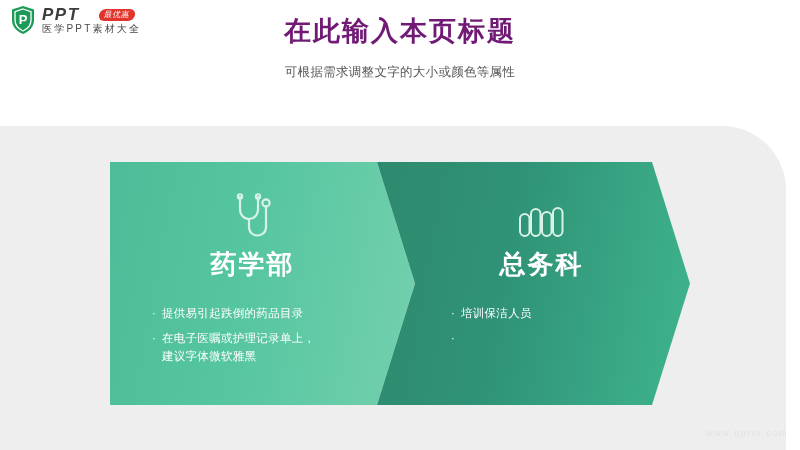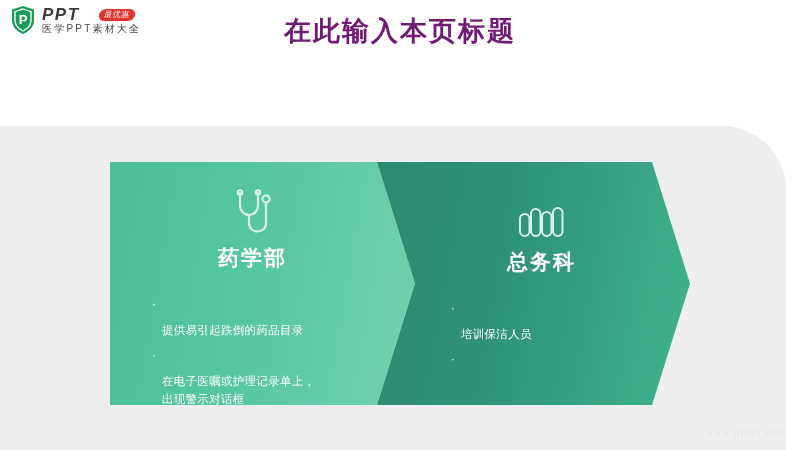--- a/index.html
+++ b/index.html
@@ -81,36 +81,36 @@
   }
 
   .panel .icon-wrap {
     margin-top:27px; height:50px;
     display:flex; align-items:flex-end; justify-content:center;
   }
   .panel-left .icon-wrap  { margin-left:-20px; }
   .panel-right .icon-wrap { margin-left:16px; }
 
   .panel .head {
-    margin-top:12px; font-size:21px; font-weight:bold;
+    margin-top:12px; font-size:26px; font-weight:bold;
     color:#ffffff; letter-spacing:2px; line-height:1;
   }
   .panel-left .head  { margin-left:-20px; }
   .panel-right .head { margin-left:16px;text-align:center; }
 
   .bullets { margin-top:28px; width:100%; padding:0 0 0 0; }
   .panel-left .bullets  { padding-left:42px; }
   .panel-right .bullets { padding-left:74px; }
   .bullet {
     display:flex; align-items:flex-start; gap:6px;
     color:#ffffff; font-size:11.5px; line-height:1.55;
     margin-bottom:7px; letter-spacing:0.3px;
   }
   .bullet .dot { font-size:11px; line-height:1.55; flex:none; }
-  .bullet .btxt { white-space:pre-line;margin-top:26px; }
+  .bullet .btxt { white-space:pre-line; }
 
   
   #watermark {
     position:absolute; right:12px; bottom:12px;
     font-size:9px; color:#e2e2e2; letter-spacing:1.6px;
   }
 </style>
 </head>
 <body>
 
@@ -127,20 +127,21 @@
       <span class="ppt">PPT</span>
       <span class="badge">最优惠</span>
     </div>
     <div class="sub">医学PPT素材大全</div>
   </div>
 </div>
 
 <div id="header">
   <div id="title">在此输入本页标题</div>
   <div id="subtitle">
+    <div>可根据需求调整文字的大小或颜色等属性</div>
   </div>
 </div>
 
 <div id="stage"></div>
 
 <div id="panels">
 
   <div class="panel panel-left">
     <div class="icon-wrap">
       <svg width="42" height="46" viewBox="0 0 42 46">
@@ -153,21 +154,21 @@
     </div>
     <div class="head">药学部</div>
     <div class="bullets">
       <div class="bullet">
         <span class="dot">·</span>
         <span class="btxt">提供易引起跌倒的药品目录</span>
       </div>
       <div class="bullet">
         <span class="dot">·</span>
         <span class="btxt">在电子医嘱或护理记录单上，
-出现警示对话框</span>
+建议字体微软雅黑</span>
       </div>
     </div>
   </div>
 
   <div class="panel panel-right">
     <div class="icon-wrap">
       <svg width="48" height="34" viewBox="0 0 48 34">
         <rect x="2" y="9" width="9.5" height="22" rx="4.75" fill="none" stroke="#d9f2e8" stroke-width="2"></rect>
         <rect x="13" y="4" width="9.5" height="27" rx="4.75" fill="none" stroke="#d9f2e8" stroke-width="2"></rect>
         <rect x="24" y="7" width="9.5" height="24" rx="4.75" fill="none" stroke="#d9f2e8" stroke-width="2"></rect>

